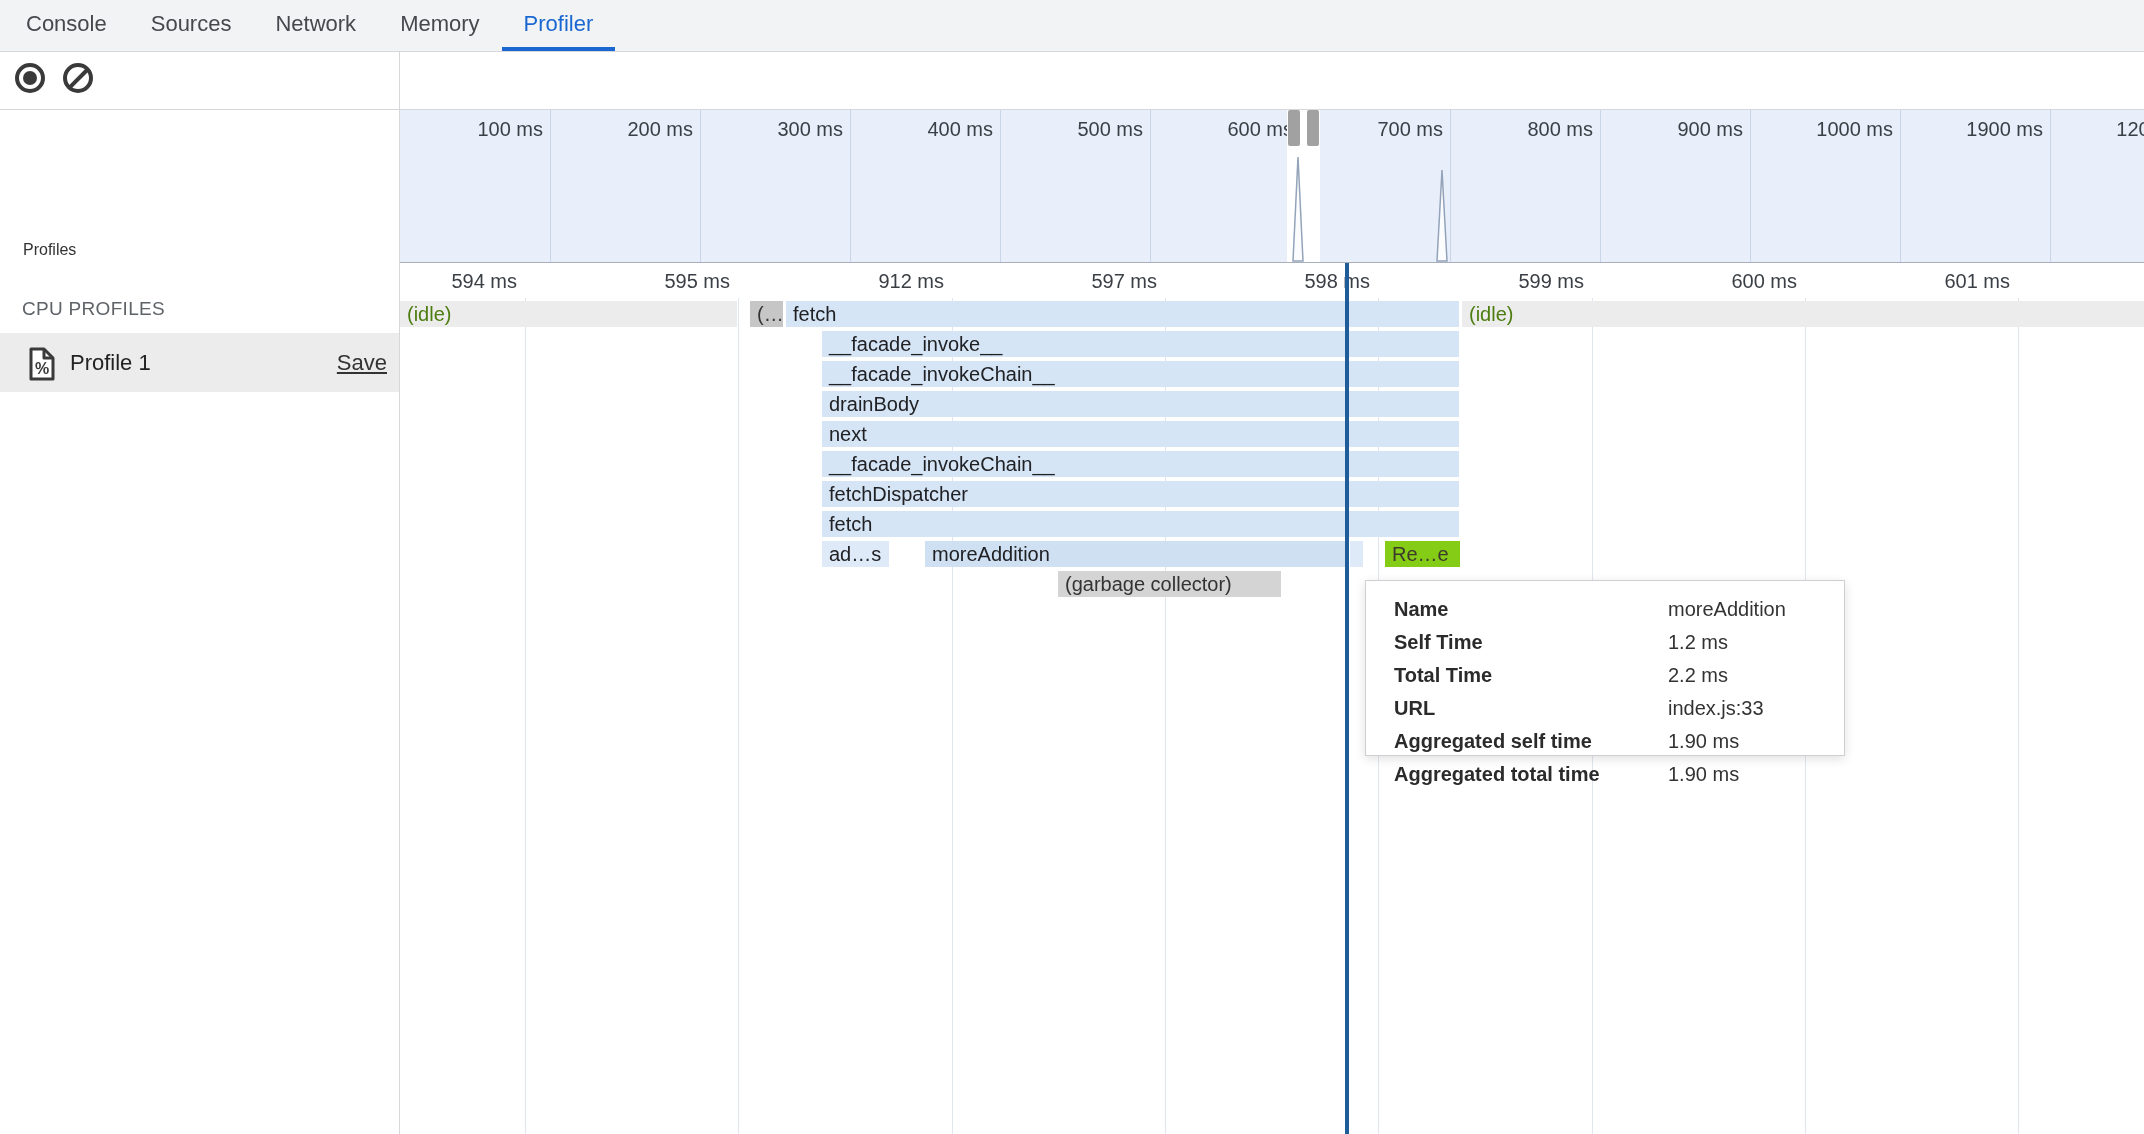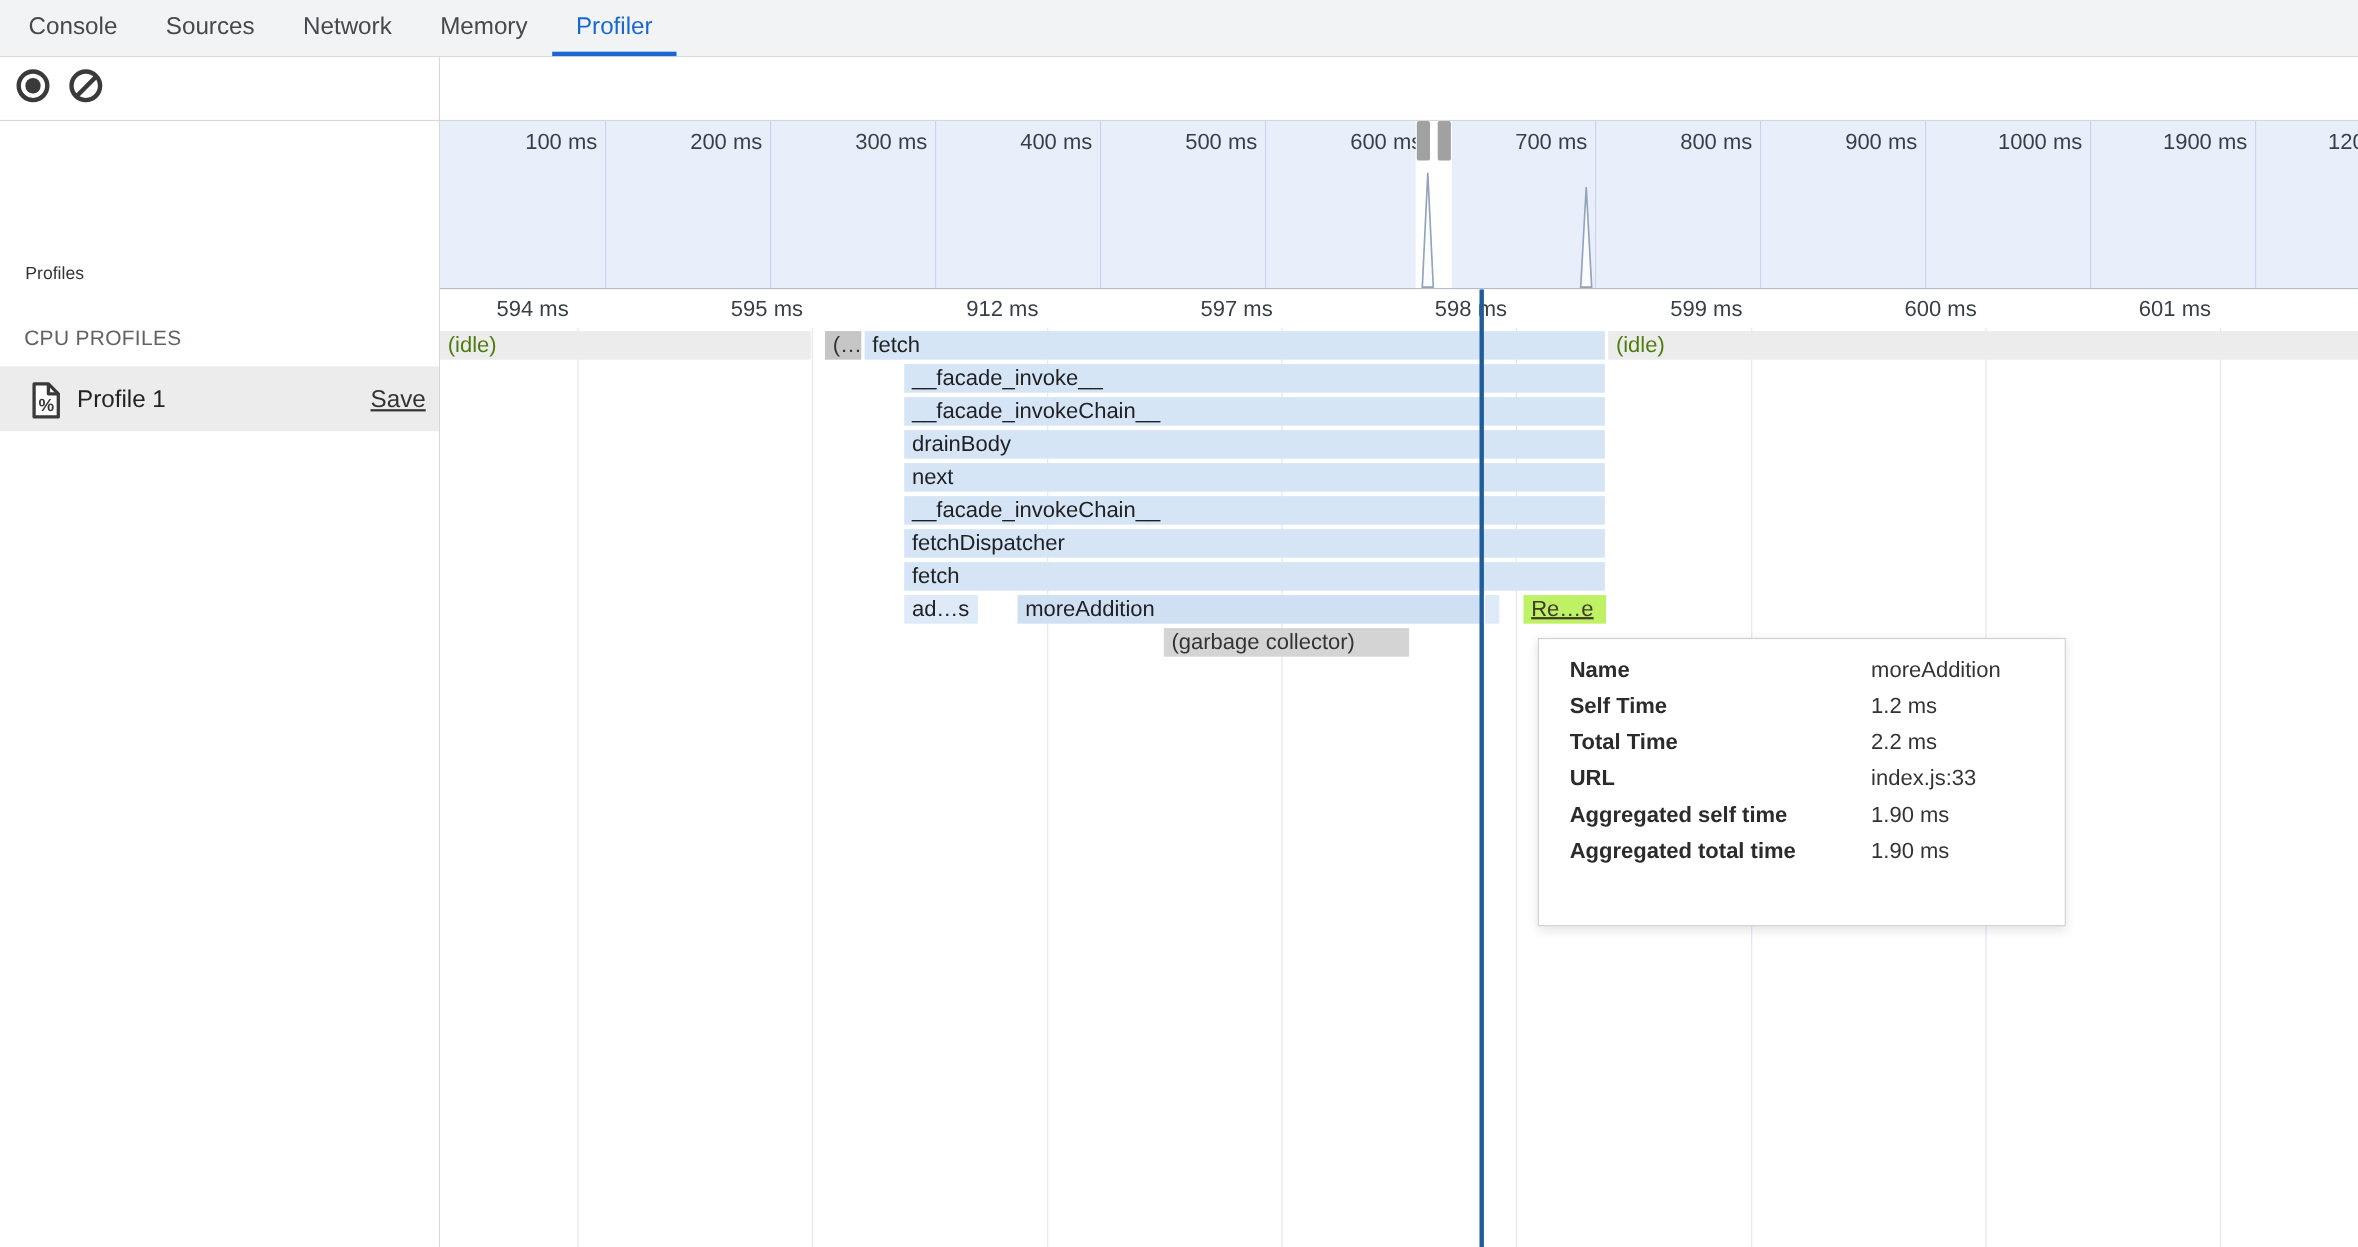--- a/index.html
+++ b/index.html
@@ -57,29 +57,29 @@
   .flame{position:absolute;left:400px;top:263px;width:1744px;height:871px;background:#fff;overflow:hidden;}
   .fl-grid{position:absolute;top:35px;bottom:0;width:1px;background:#e0e6f0;}
   .fl-tick{position:absolute;top:7px;width:130px;text-align:right;font-size:20px;color:#3a3f45;
            white-space:nowrap;z-index:2;}
   .marker{position:absolute;top:0;width:4px;height:871px;background:#1e5c9a;z-index:10;}
   .bar{position:absolute;height:26px;line-height:26px;font-size:20px;color:#202124;
        padding-left:7px;box-sizing:border-box;white-space:nowrap;overflow:hidden;z-index:5;}
   .b-blue{background:#d6e5f5;}
   .b-blue-light{background:#dfeaf8;}
   .b-blue-hover{background:#cfe0f3;}
-  .b-tan{background:#bef264;color:#3d3a2c;text-decoration:underline;}
+  .b-tan{background:#84cc16;color:#3d3a2c;}
   .b-gray{background:#ececec;color:#4d7c0f;}
   .b-gray-mid{background:#c6c6c6;color:#333;}
   .b-gray-gc{background:#d4d4d4;color:#333;}
 
   
-  .tooltip{position:absolute;left:965px;top:317px;width:480px;height:262px;background:#fff;
+  .tooltip{position:absolute;left:965px;top:317px;width:480px;height:176px;background:#fff;
            border:1px solid #cfcfcf;box-shadow:0 3px 10px rgba(0,0,0,.12);box-sizing:border-box;
-           padding-top:12px;z-index:20;margin-left:33px;}
+           padding-top:12px;z-index:20;}
   .tt-row{display:flex;height:33px;line-height:33px;font-size:20px;}
   .tt-label{padding-left:28px;width:274px;box-sizing:content-box;font-weight:bold;color:#2b2b2b;
             white-space:nowrap;}
   .tt-value{color:#333;white-space:nowrap;}
 </style>
 </head>
 <body>
 
 <div class="screen">
 

